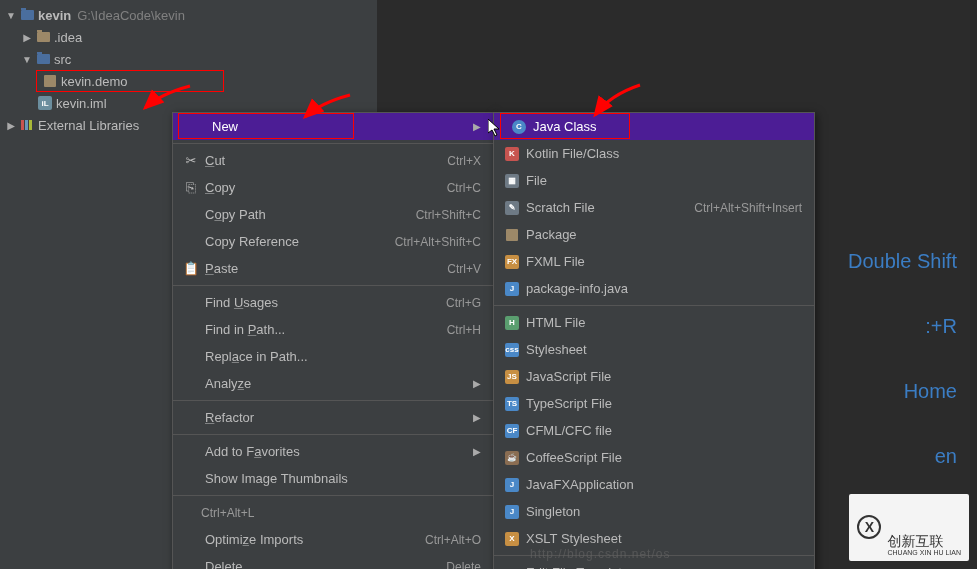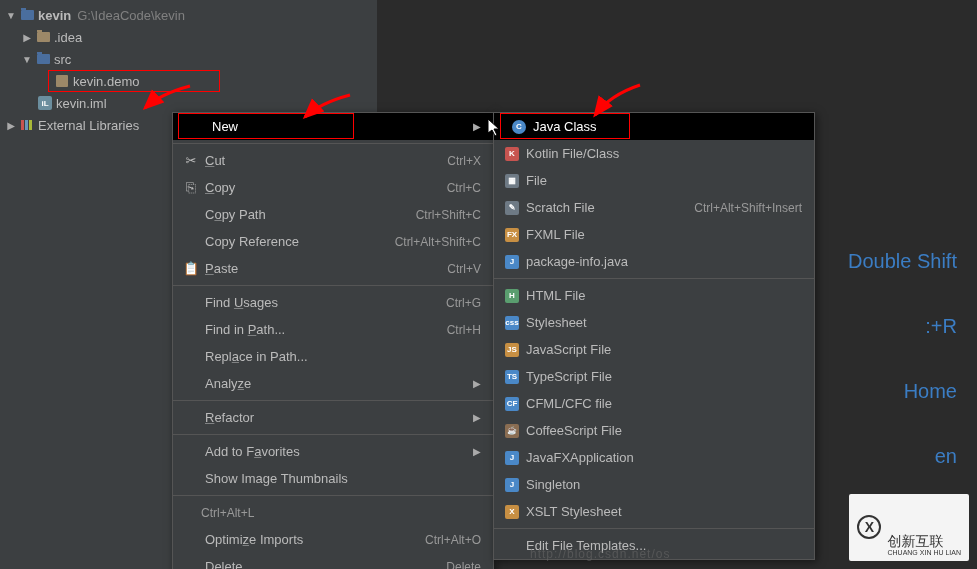--- a/index.html
+++ b/index.html
@@ -19,21 +19,21 @@
     .tree-label { color: #bbbbbb; }
     .tree-path { color: #808080; margin-left: 6px; }
     .selected-item { border: 1px solid #ff0000; }
     .bold { font-weight: bold; }
     
     .indent-1 { padding-left: 20px; }
     .indent-2 { padding-left: 36px; }
     
     .context-menu { position: absolute; background: #3c3f41; border: 1px solid #555; box-shadow: 2px 2px 8px rgba(0,0,0,0.5); }
     .menu-row { display: flex; align-items: center; height: 27px; padding: 0 8px; position: relative; }
-    .menu-row.highlighted { background: #000000; color: #fff; padding-left: 15px; }
+    .menu-row.highlighted { background: #4c1d95; color: #fff; padding-left: 15px; }
     .menu-icon { width: 20px; display: inline-flex; justify-content: center; }
     .menu-label { flex: 1; padding-left: 4px; padding-right: 20px; }
     .menu-shortcut { color: #999; padding-right: 4px; font-size: 12px; }
     .menu-arrow { width: 12px; color: #aaa; font-size: 10px; }
     .menu-sep { height: 1px; background: #555; margin: 3px 0; }
     .underline { text-decoration: underline; text-decoration-color: rgba(255,255,255,0.35); }
     
     .main-menu { left: 172px; top: 112px; width: 322px; }
     .sub-menu { left: 493px; top: 112px; width: 322px; }
     
@@ -91,21 +91,21 @@
         </span>
       <span class="tree-label">.idea</span>
     </div>
     <div class="tree-row indent-1">
       <span class="arrow">▼</span>
       <span class="tree-icon">
           <span class="folder-icon folder-blue"></span>
         </span>
       <span class="tree-label">src</span>
     </div>
-    <div class="tree-row indent-2 selected-item" style="width:172px;margin-left:48px;padding-left:4px;">
+    <div class="tree-row indent-2 selected-item" style="width:188px;margin-left:36px;padding-left:4px;">
       <span class="tree-icon">
           <span class="pkg-icon"></span>
         </span>
       <span class="tree-label">kevin.demo</span>
     </div>
     <div class="tree-row indent-2">
       <span class="tree-icon">
           <span class="ico-sq" style="background:#6b8e9e;">iL</span>
         </span>
       <span class="tree-label">kevin.iml</span>
@@ -227,20 +227,26 @@
         <span class="ico-sq" style="background:#6e7a85;">▦</span>
       </span>
     <span class="menu-label">File</span>
   </div>
   <div class="menu-row">
     <span class="menu-icon">
         <span class="ico-sq" style="background:#6e7a85;">✎</span>
       </span>
     <span class="menu-label">Scratch File</span>
     <span class="menu-shortcut">Ctrl+Alt+Shift+Insert</span>
+  </div>
+  <div class="menu-row">
+    <span class="menu-icon">
+        <span class="pkg-icon"></span>
+      </span>
+    <span class="menu-label">Package</span>
   </div>
   <div class="menu-row">
     <span class="menu-icon">
         <span class="ico-sq" style="background:#c78f43;">FX</span>
       </span>
     <span class="menu-label">FXML File</span>
   </div>
   <div class="menu-row">
     <span class="menu-icon">
         <span class="ico-sq" style="background:#4a88c7;">J</span>

